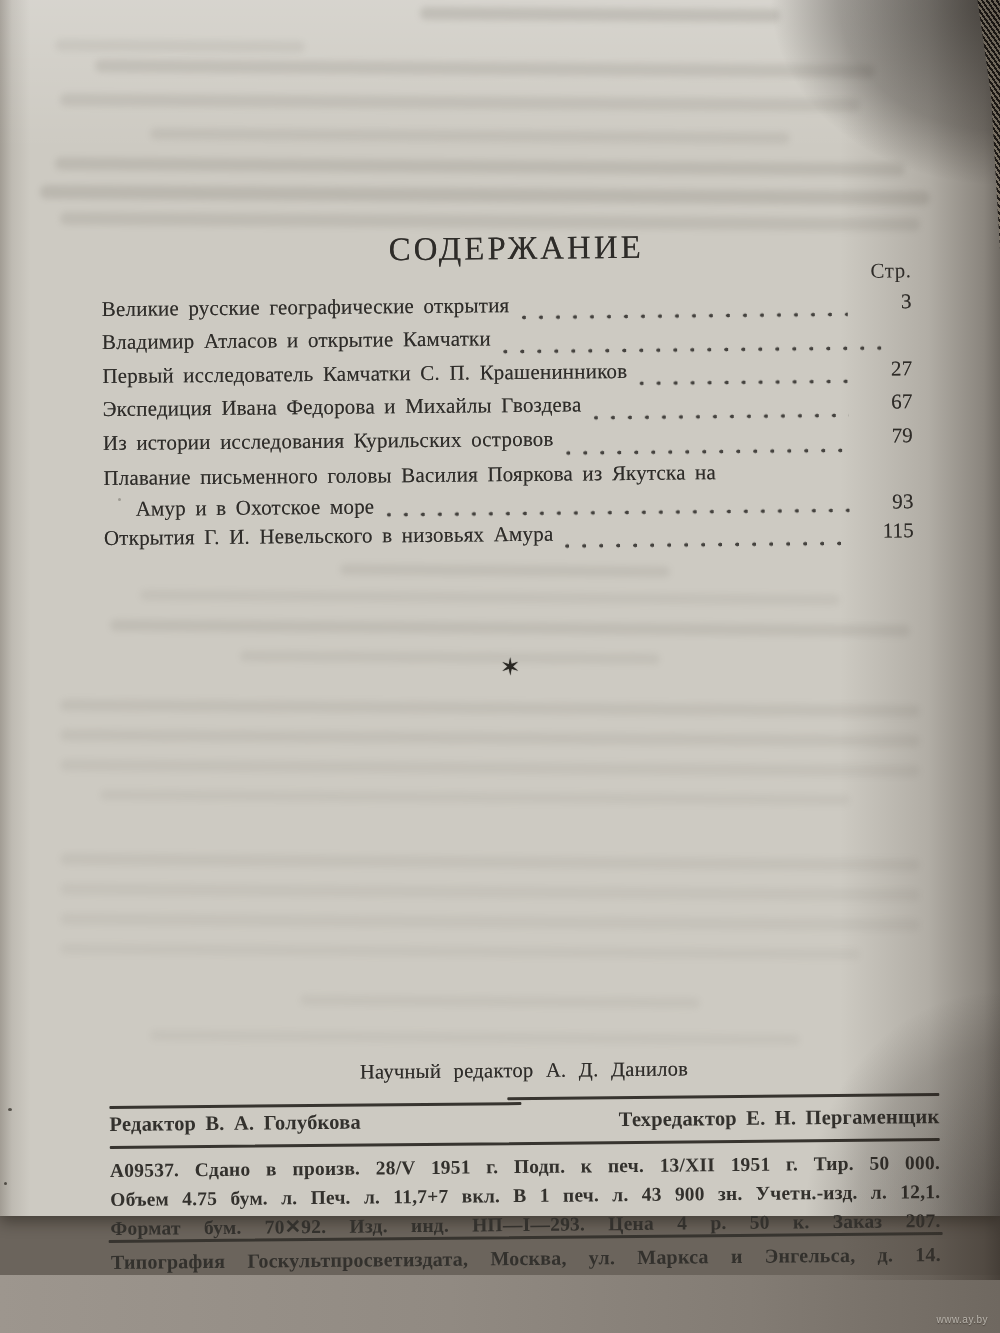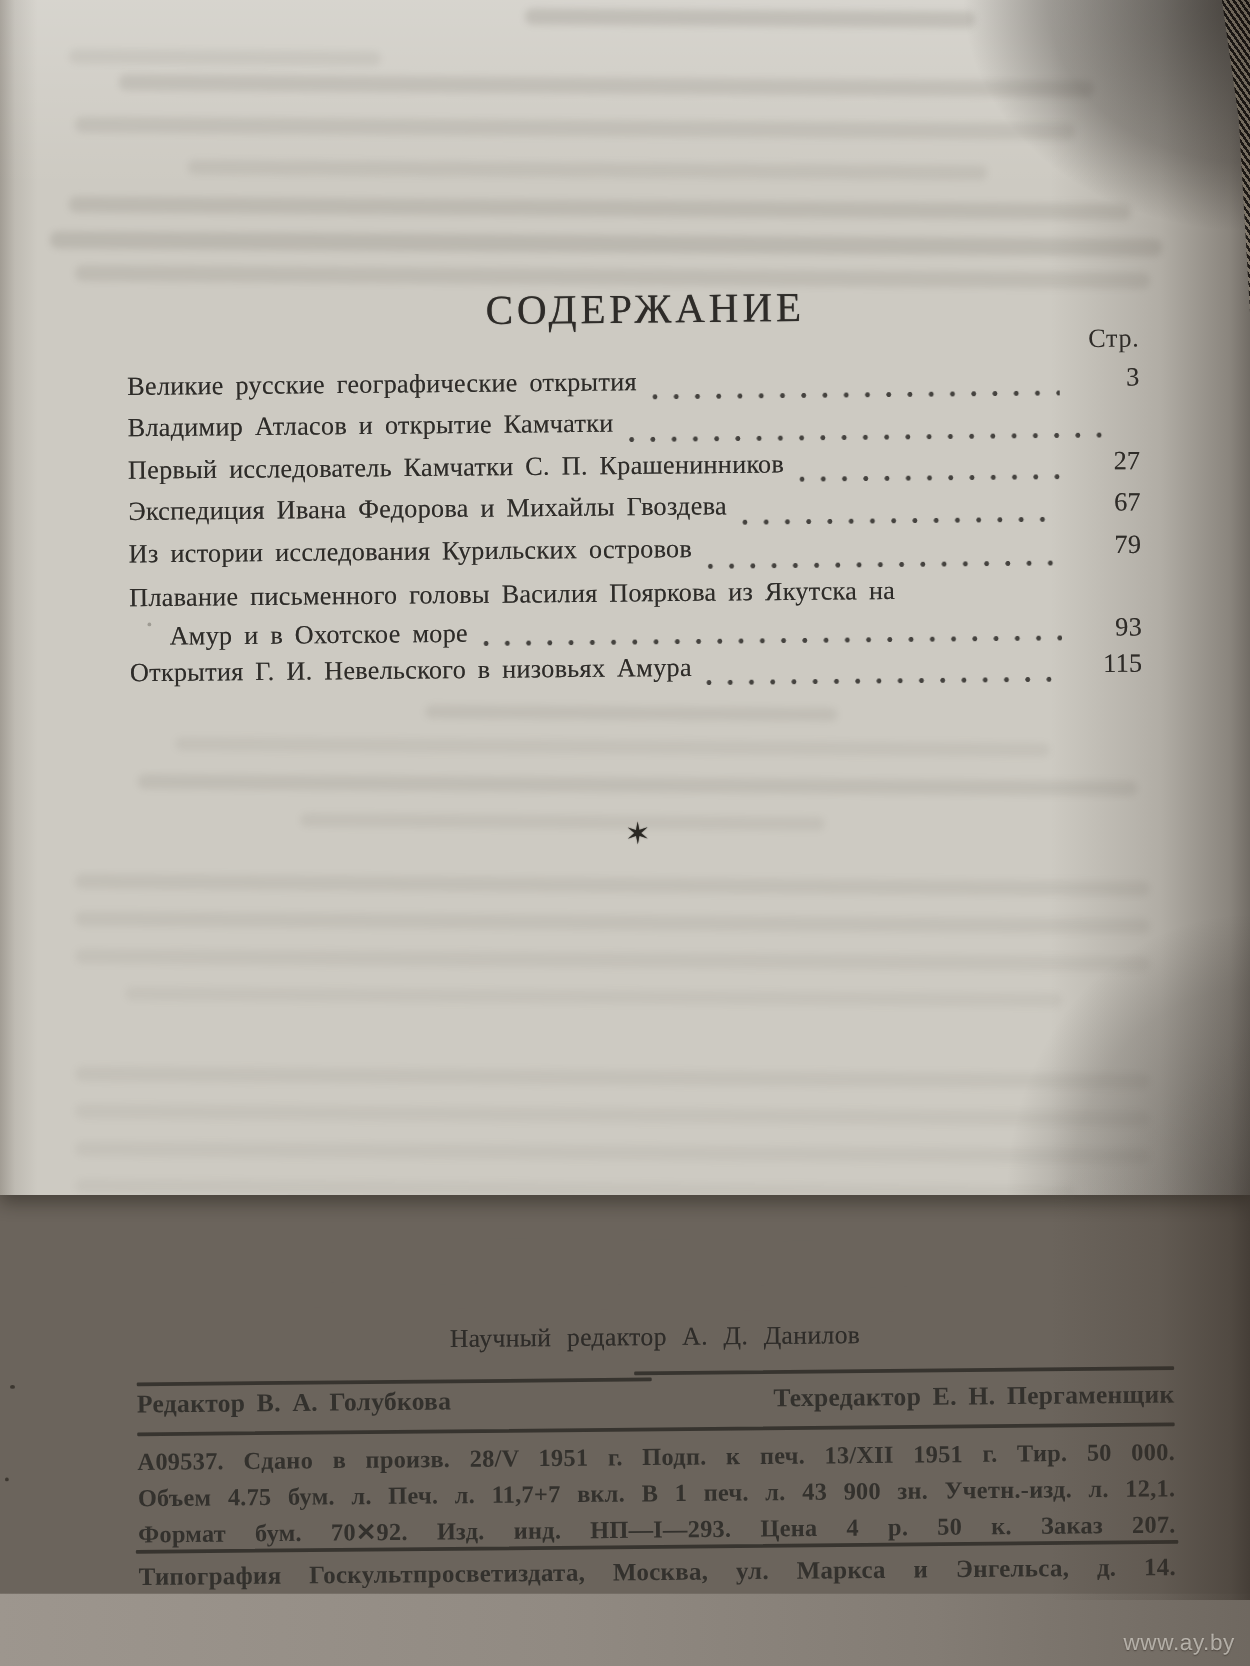--- a/index.html
+++ b/index.html
@@ -9,21 +9,21 @@
     background:#6b645c;
   }
   .stage{position:absolute;inset:0;}
   
   .backdrop{
     position:absolute;left:0;right:0;bottom:0;height:58px;
     background:linear-gradient(to right,#9d968e 0%,#918a82 45%,#837c74 75%,#6f6860 100%);
   }
   
   .page{
-    position:absolute;left:0;top:0;width:1000px;height:956px;
+    position:absolute;left:0;top:0;width:1000px;height:1216px;
     background:
       linear-gradient(to right, rgba(62,52,42,0.30) 0px, rgba(62,52,42,0.10) 12px, rgba(62,52,42,0.0) 30px),
       linear-gradient(to bottom, rgba(255,255,255,0.20) 0px, rgba(255,255,255,0.0) 150px),
       radial-gradient(ellipse 135% 125% at 42% 42%, rgba(0,0,0,0) 55%, rgba(75,64,52,0.16) 84%, rgba(60,50,40,0.26) 100%),
       #cdcac2;
     box-shadow:0 6px 14px rgba(25,19,14,0.45);
   }
   .shadow-right{
     position:absolute;top:0;right:0;width:160px;height:1280px;
     background:linear-gradient(to right, rgba(52,43,35,0) 0%, rgba(52,43,35,0.18) 55%, rgba(45,37,30,0.42) 90%, rgba(38,31,25,0.55) 100%);
@@ -109,21 +109,21 @@
   }
   .imprint .line{text-align:justify;text-align-last:justify;}
   .printer-line{
     position:absolute;top:1251px;left:0;width:830px;
     font-size:20px;font-weight:bold;color:#33312d;letter-spacing:0.2px;
     text-align:justify;text-align-last:justify;
   }
   .watermark{
     position:absolute;right:12px;bottom:8px;
     font-family:"Liberation Sans","DejaVu Sans",sans-serif;
-    font-size:18px;letter-spacing:0.5px;
+    font-size:10px;letter-spacing:0.5px;
     color:rgba(238,234,226,0.62);
     text-shadow:0 1px 1px rgba(40,32,26,0.5);
   }
   .speck{position:absolute;background:rgba(40,36,30,0.7);border-radius:50%;}
 </style>
 </head>
 <body>
 
 <div class="stage">
 

